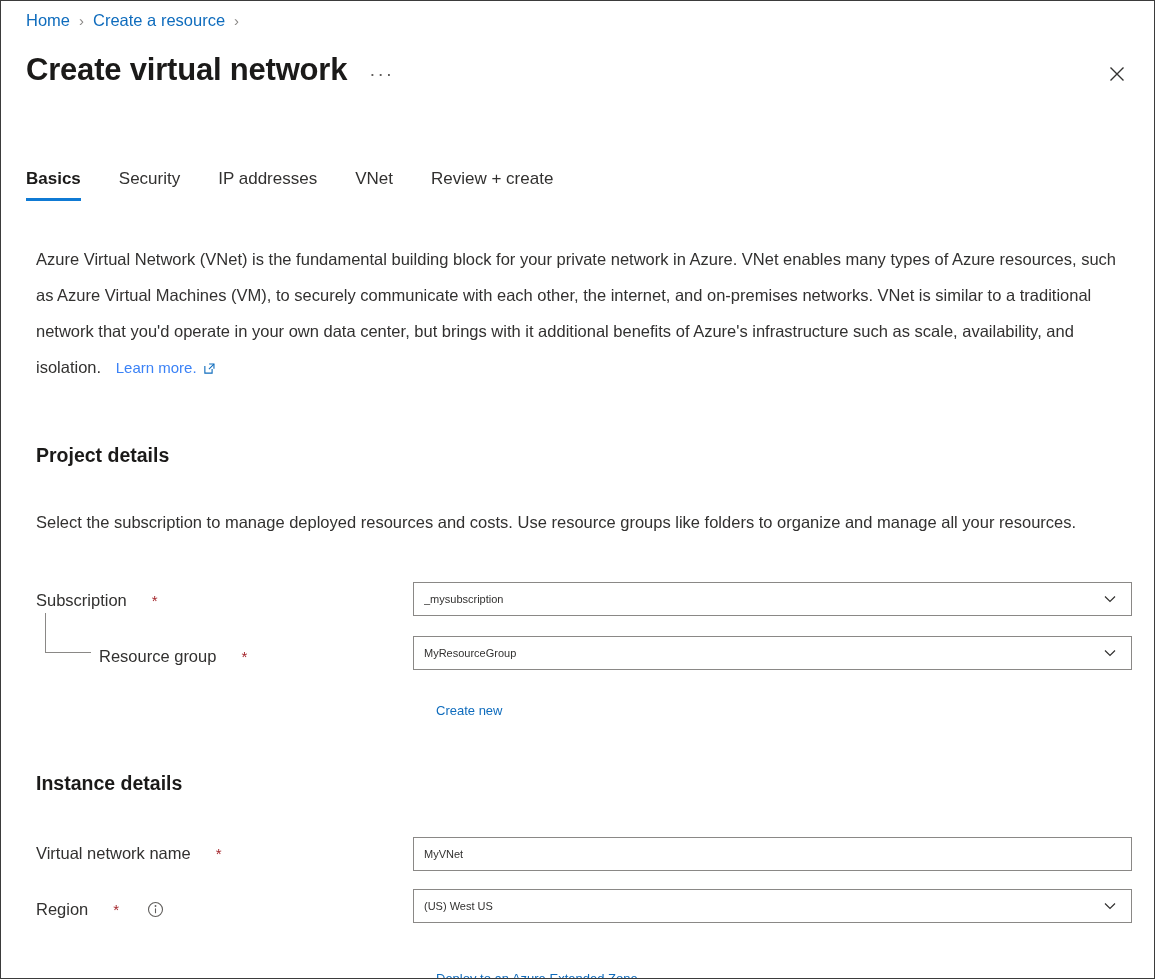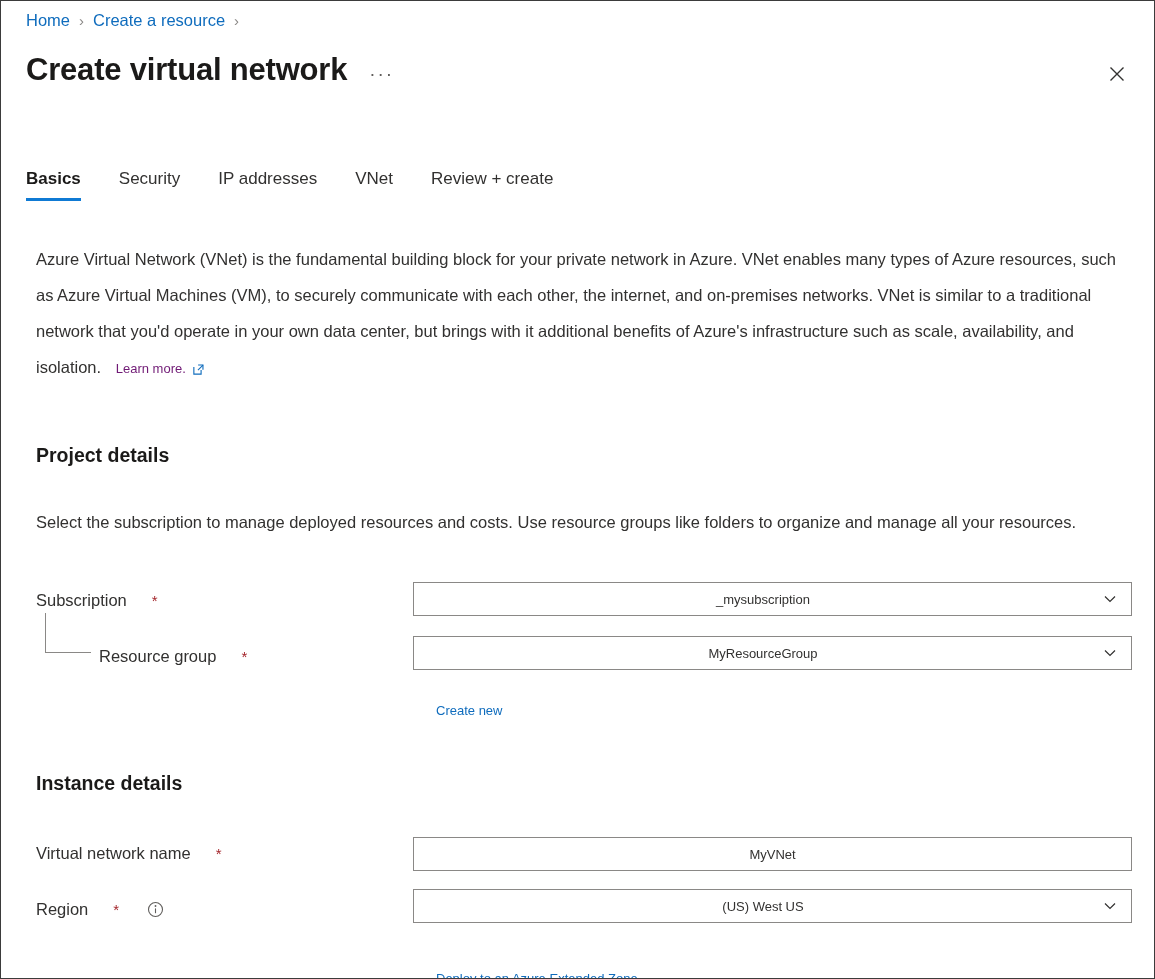--- a/index.html
+++ b/index.html
@@ -109,22 +109,22 @@
     left: 35px; top: 240px;
     width: 1092px;
     font-size: 16.5px;
     line-height: 36px;
     color: #323130;
   }
   .learn-more {
     display: inline-flex;
     align-items: center;
     gap: 6px;
-    color: #701a75;
-    font-size: 13px;
+    color: #3b82f6;
+    font-size: 15px;
     margin-left: 10px;
     cursor: pointer;
   }
   .ext-icon { display: inline-block; width: 13px; height: 13px; }
 
   
   .section-heading {
     position: absolute;
     left: 35px;
     font-size: 19.5px;
@@ -183,25 +183,24 @@
   
   .control {
     position: absolute;
     left: 412px;
     width: 719px;
     height: 34px;
     border: 1px solid #8a8886;
     background: #ffffff;
     display: flex;
     align-items: center;
-    font-size: 13px;
+    font-size: 11px;
     color: #323130;
     padding: 0 10px;
     cursor: pointer;
-    text-align: center;
   }
   .control .value {
     flex: 1;
     white-space: nowrap;
     overflow: hidden;
     text-overflow: ellipsis;
   }
   .chev {
     width: 16px; height: 16px;
     color: #323130;

